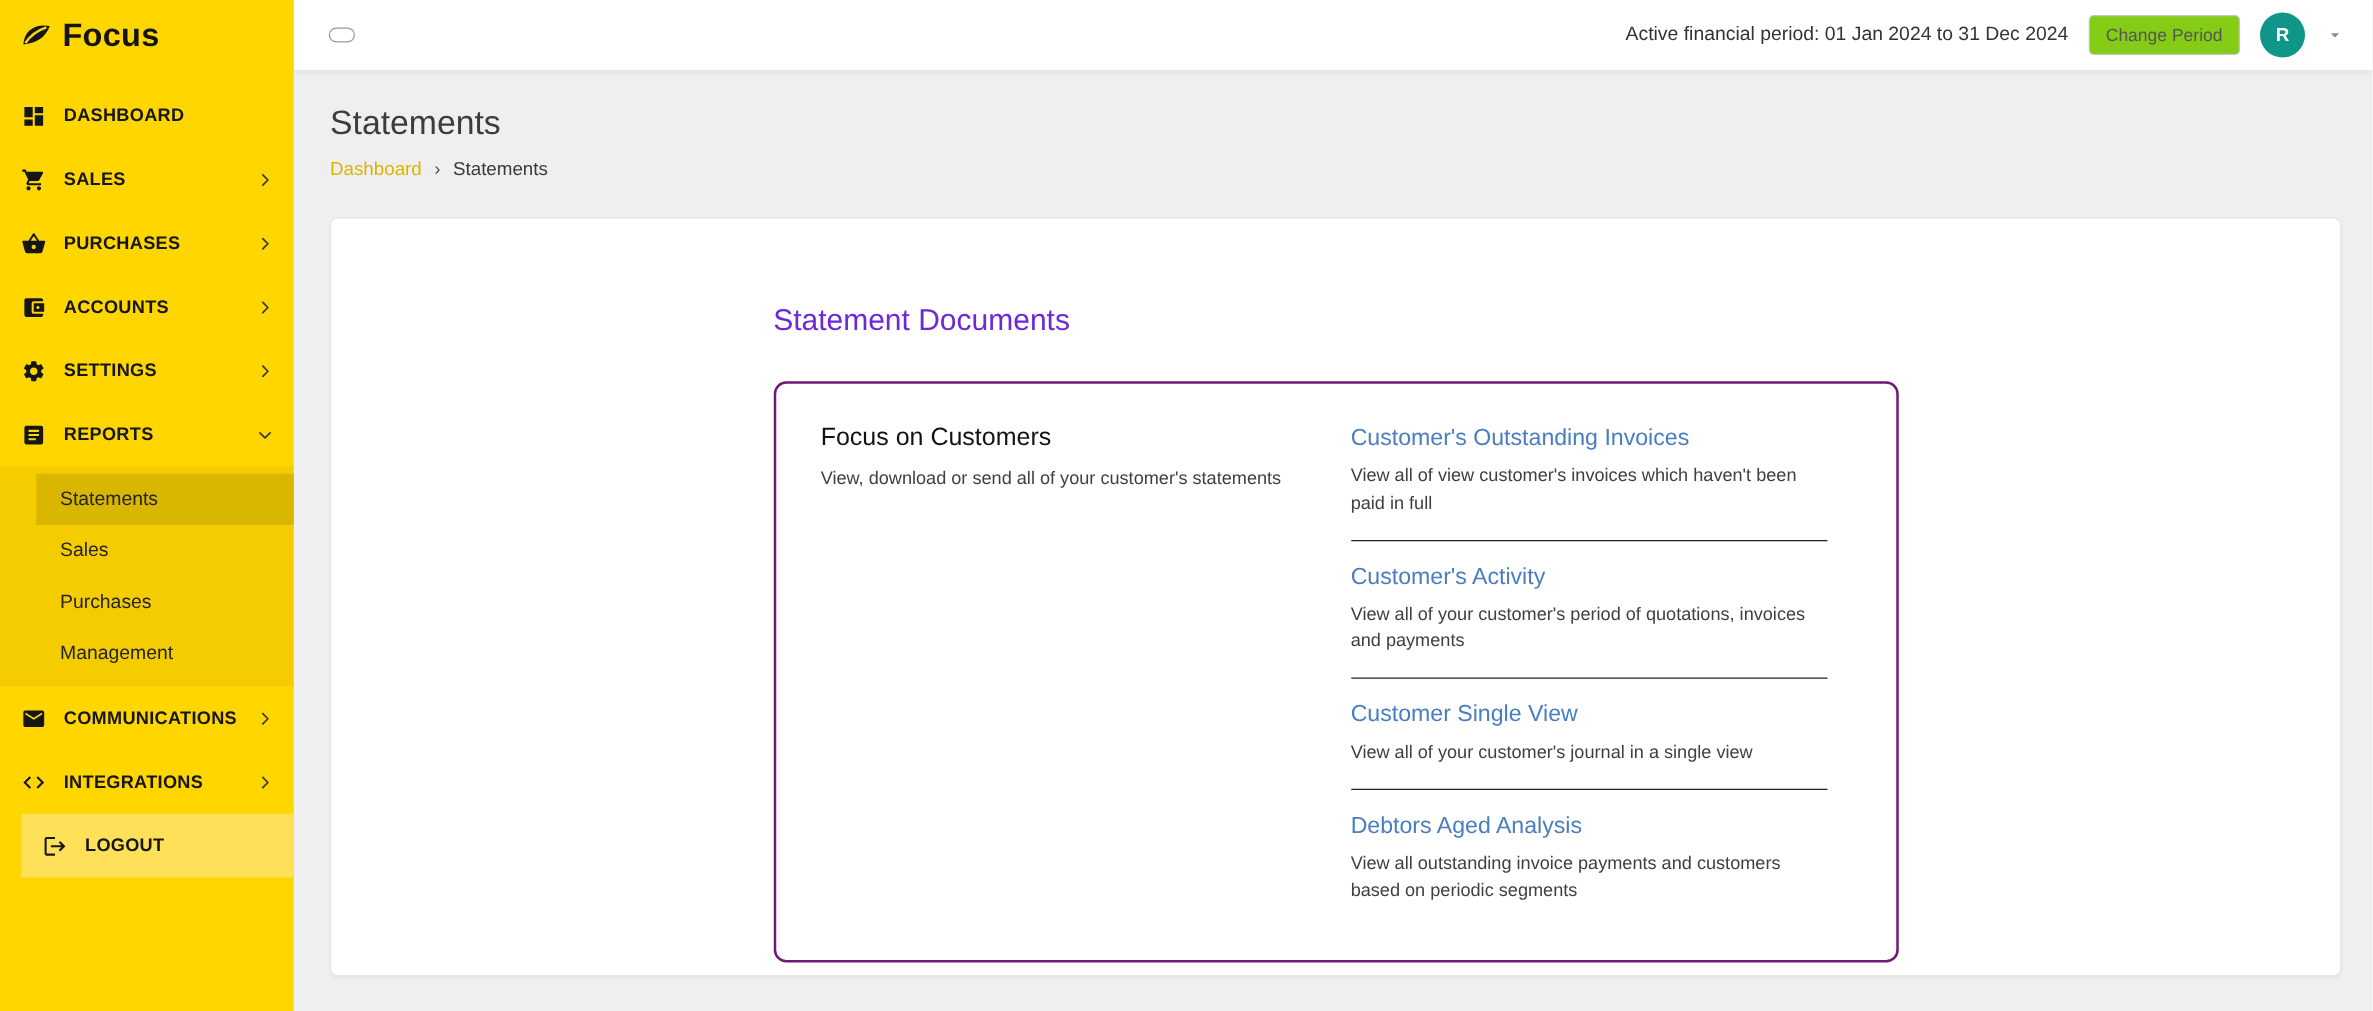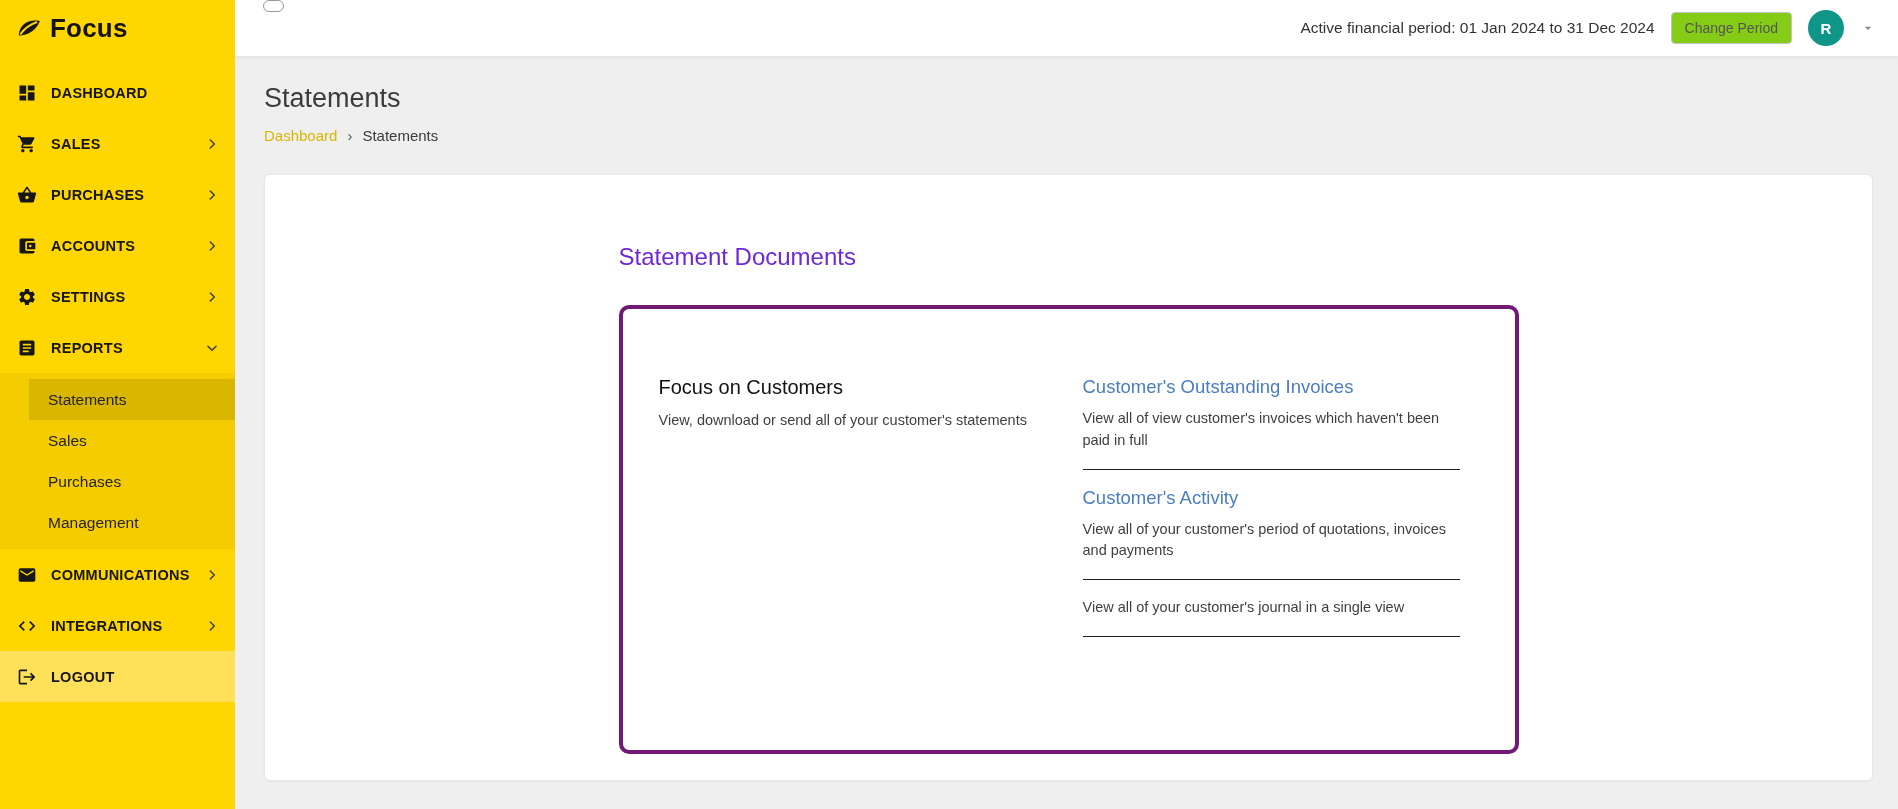--- a/index.html
+++ b/index.html
@@ -16,41 +16,41 @@
     width:235px; flex:0 0 235px; background:#FFD600; color:#161616;
     display:flex; flex-direction:column; position:relative; z-index:3;
   }
   .brand { height:57px; display:flex; align-items:center; gap:8px; padding:0 16px; }
   .brand-text { font-size:26px; font-weight:700; letter-spacing:.2px; color:#141414; }
   .nav { padding-top:10px; }
   .nav-item {
     height:51px; display:flex; align-items:center; gap:13px;
     padding:0 16px; cursor:pointer; user-select:none;
   }
-  .nav-item.logout { background:#FFE059; }
+  .nav-item.logout { background:#FFE059;margin-left:17px; }
   .nav-icon { width:22px; height:22px; display:flex; align-items:center; justify-content:center; color:#161616; }
   .nav-icon svg { width:20px; height:20px; fill:currentColor; }
   .nav-label { flex:1; font-size:14.5px; font-weight:700; letter-spacing:.25px; }
   .chev { width:14px; height:14px; color:#3a3a3a; display:flex; }
   .chev svg { width:14px; height:14px; }
   .chev.down { transform:rotate(90deg); }
   .submenu { background:rgba(0,0,0,0.045); padding:6px 0; }
   .submenu-item {
     height:41px; display:flex; align-items:center;
     padding-left:48px; font-size:15.5px; color:#242424; cursor:pointer;
   }
   .submenu-item.active {
     background:#D9B600; margin-left:29px; padding-left:19px;
   }
 
   
   .main { flex:1; display:flex; flex-direction:column; min-width:0; }
 
   .topbar {
-    height:57px; background:#ffffff; display:flex; 
+    height:57px; background:#ffffff; display:flex; align-items:center;
     padding:0 22px 0 28px; border-bottom:1px solid #e6e6e6;
     box-shadow:0 1px 3px rgba(0,0,0,.06); position:relative; z-index:2;
   }
   .toggle-pill {
     width:21px; height:12px; border:1.6px solid #9a9a9a; border-radius:8px; cursor:pointer;
   }
   .topbar-right { margin-left:auto; display:flex; align-items:center; gap:16px; }
   .period-text { font-size:15.5px; color:#333; }
   .change-period-btn {
     font-family:inherit; font-size:14px; color:#555; background:#84cc16;
@@ -74,22 +74,22 @@
 
   .big-card {
     margin-top:30px; height:607px; background:#fff;
     border:1px solid #e8e8e8; border-radius:6px;
     box-shadow:0 1px 2px rgba(0,0,0,.05);
   }
   .card-col { width:900px; margin:0 auto; padding-top:68px; }
   .section-title { margin:0 0 34px 0; font-size:24px; font-weight:400; color:#6d28d9; }
 
   .doc-card {
-    border:4px solid #701a75; border-radius:10px; background:#fff;
-    display:flex; padding:67px 55px 44px 36px; min-height:449px;justify-content:space-between;
+    border:2px solid #701a75; border-radius:10px; background:#fff;
+    display:flex; padding:32px 55px 44px 36px; min-height:449px;justify-content:space-between;
   }
   .doc-left { width:424px; flex:0 0 424px; }
   .focus-title { margin:0 0 13px 0; font-size:20px; font-weight:500; color:#121212; }
   .focus-sub { margin:0; font-size:14.5px; color:#3f3f3f; }
   .doc-right { width:385px; }
   .doc-link { margin:0 0 10px 0; font-size:18.5px; font-weight:400; color:#4A7EBF; cursor:pointer; }
   .doc-desc { margin:0; font-size:14.5px; line-height:1.5; color:#3f3f3f; }
   .doc-div { border:none; border-top:1.5px solid #222; margin:17px 0; }
 </style>
 </head>
@@ -278,24 +278,29 @@
               </div>
               <hr class="doc-div">
 
               <div>
                 <p class="doc-link">Customer's Activity</p>
                 <p class="doc-desc">View all of your customer's period of quotations, invoices and payments</p>
               </div>
               <hr class="doc-div">
 
               <div>
+                <p class="doc-link">Customer Single View</p>
                 <p class="doc-desc">View all of your customer's journal in a single view</p>
               </div>
               <hr class="doc-div">
 
+              <div>
+                <p class="doc-link">Debtors Aged Analysis</p>
+                <p class="doc-desc">View all outstanding invoice payments and customers based on periodic segments</p>
+              </div>
 
             </div>
           </div>
         </div>
       </div>
 
     </div>
   </div>
 </div>
 

